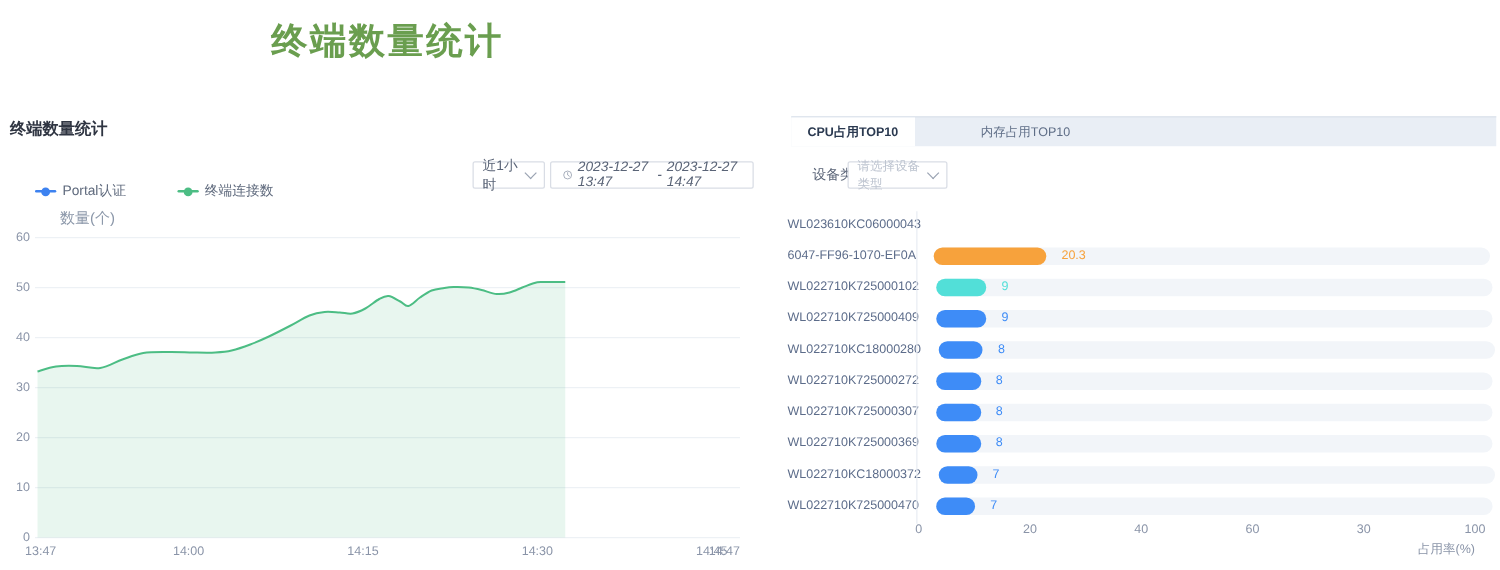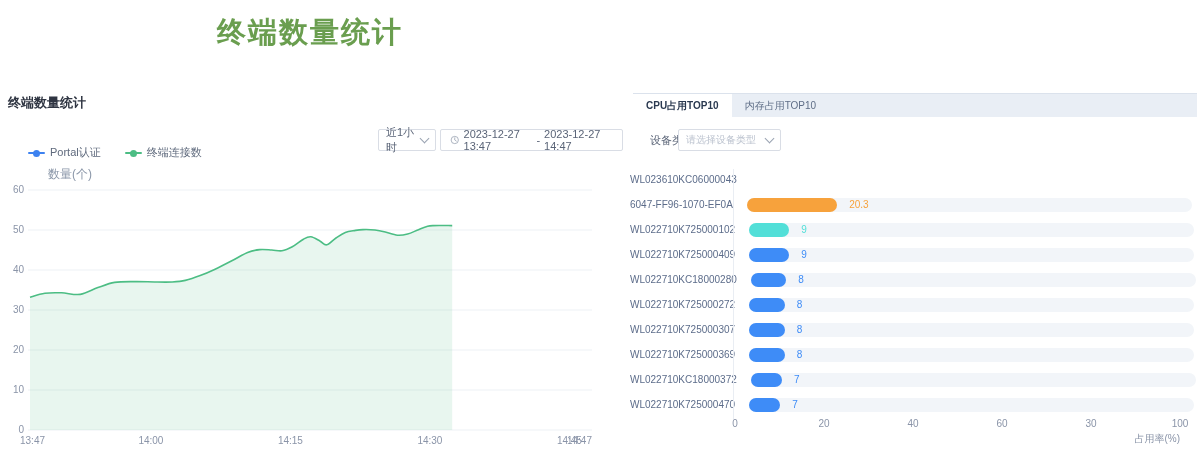--- a/index.html
+++ b/index.html
@@ -7,37 +7,37 @@
           font-family:"Liberation Sans","DejaVu Sans",sans-serif;}
   
   .big-title{position:absolute;top:13px;font-size:29px;font-weight:bold;color:#6a9e4f;letter-spacing:2px;text-align:center;}
   .big-title.left{left:0;width:620px;}
   .big-title.right{left:630px;width:560px;}
   
   .section-title{position:absolute;left:8px;top:94px;font-size:13px;font-weight:bold;color:#2f3542;}
   .ctrl{box-sizing:border-box;position:absolute;top:129px;height:22px;border:1px solid #d9dde5;border-radius:2px;
         background:#fff;display:flex;align-items:center;font-size:11px;color:#5a6477;cursor:pointer;}
   .time-select{left:378px;width:58px;justify-content:space-between;padding:0 7px;}
-  .date-box{left:440px;width:183px;gap:4px;padding:0 9px;justify-content:space-between;}
+  .date-box{left:440px;width:163px;gap:4px;padding:0 9px;justify-content:space-between;font-style:italic;}
   .chev{width:6px;height:6px;border-right:1px solid #9aa3b2;border-bottom:1px solid #9aa3b2;
         transform:rotate(45deg);margin-top:-3px;flex:0 0 auto;}
-  .legend{position:absolute;left:28px;top:145px;display:flex;gap:24px;align-items:center;font-size:11px;color:#5f6a7d;}
+  .legend{position:absolute;left:28px;top:145px;display:flex;gap:41px;align-items:center;font-size:11px;color:#5f6a7d;}
   .lg-item{display:flex;align-items:center;gap:5px;cursor:pointer;}
   .lg-mark{position:relative;width:17px;height:10px;}
   .lg-line{position:absolute;left:0;top:4px;width:17px;height:2px;border-radius:1px;}
   .lg-dot{position:absolute;left:5px;top:2px;width:7px;height:7px;border-radius:50%;}
   .y-axis-name{position:absolute;left:48px;top:166px;font-size:12px;color:#8b97a9;}
   .line-chart{position:absolute;left:0;top:0;}
   
   .tabbar{position:absolute;left:633px;top:93px;width:564px;height:23px;background:#e9eef5;
-          border-top:1px solid #dbe2ec;display:flex;}
+          border-top:1px solid #dbe2ec;display:flex;gap:40px;}
   .tab{display:flex;align-items:center;padding:0 13px;font-size:10px;color:#5f6e87;cursor:pointer;white-space:nowrap;}
   .tab.active{background:#fff;color:#2a3950;font-weight:bold;}
   .filter-label{position:absolute;left:650px;top:129px;height:22px;line-height:22px;font-size:11px;color:#5a6477;}
-  .filter-select{left:678px;width:103px;justify-content:space-between;padding:0 7px;font-size:10px;color:#bcc3cf;}
+  .filter-select{left:678px;width:80px;justify-content:space-between;padding:0 7px;font-size:10px;color:#bcc3cf;}
   .bars{position:absolute;left:630px;top:167px;width:566px;}
   .axis-v{position:absolute;left:103px;top:2px;width:1px;height:250px;background:#e9edf3;}
   .bar-row{display:flex;align-items:center;height:25px;}
   .bar-label{flex:0 0 98px;text-align:right;padding-right:7px;font-size:10px;color:#5c6c8a;white-space:nowrap;}
   .bar-track{position:relative;margin-left:7px;width:445px;height:14px;background:#f2f5f9;border-radius:7px;}
   .bar-fill{position:absolute;left:0;top:0;height:14px;border-radius:7px;}
   .bar-value{position:absolute;top:0;line-height:14px;font-size:10px;}
   .bar-axis{position:relative;margin-left:105px;width:445px;height:13px;font-size:10px;color:#8a94a8;}
   .bar-axis span{position:absolute;top:1px;transform:translateX(-50%);}
   .bar-xlabel{margin-left:105px;width:445px;text-align:right;font-size:10px;color:#8a94a8;margin-top:2px;}

